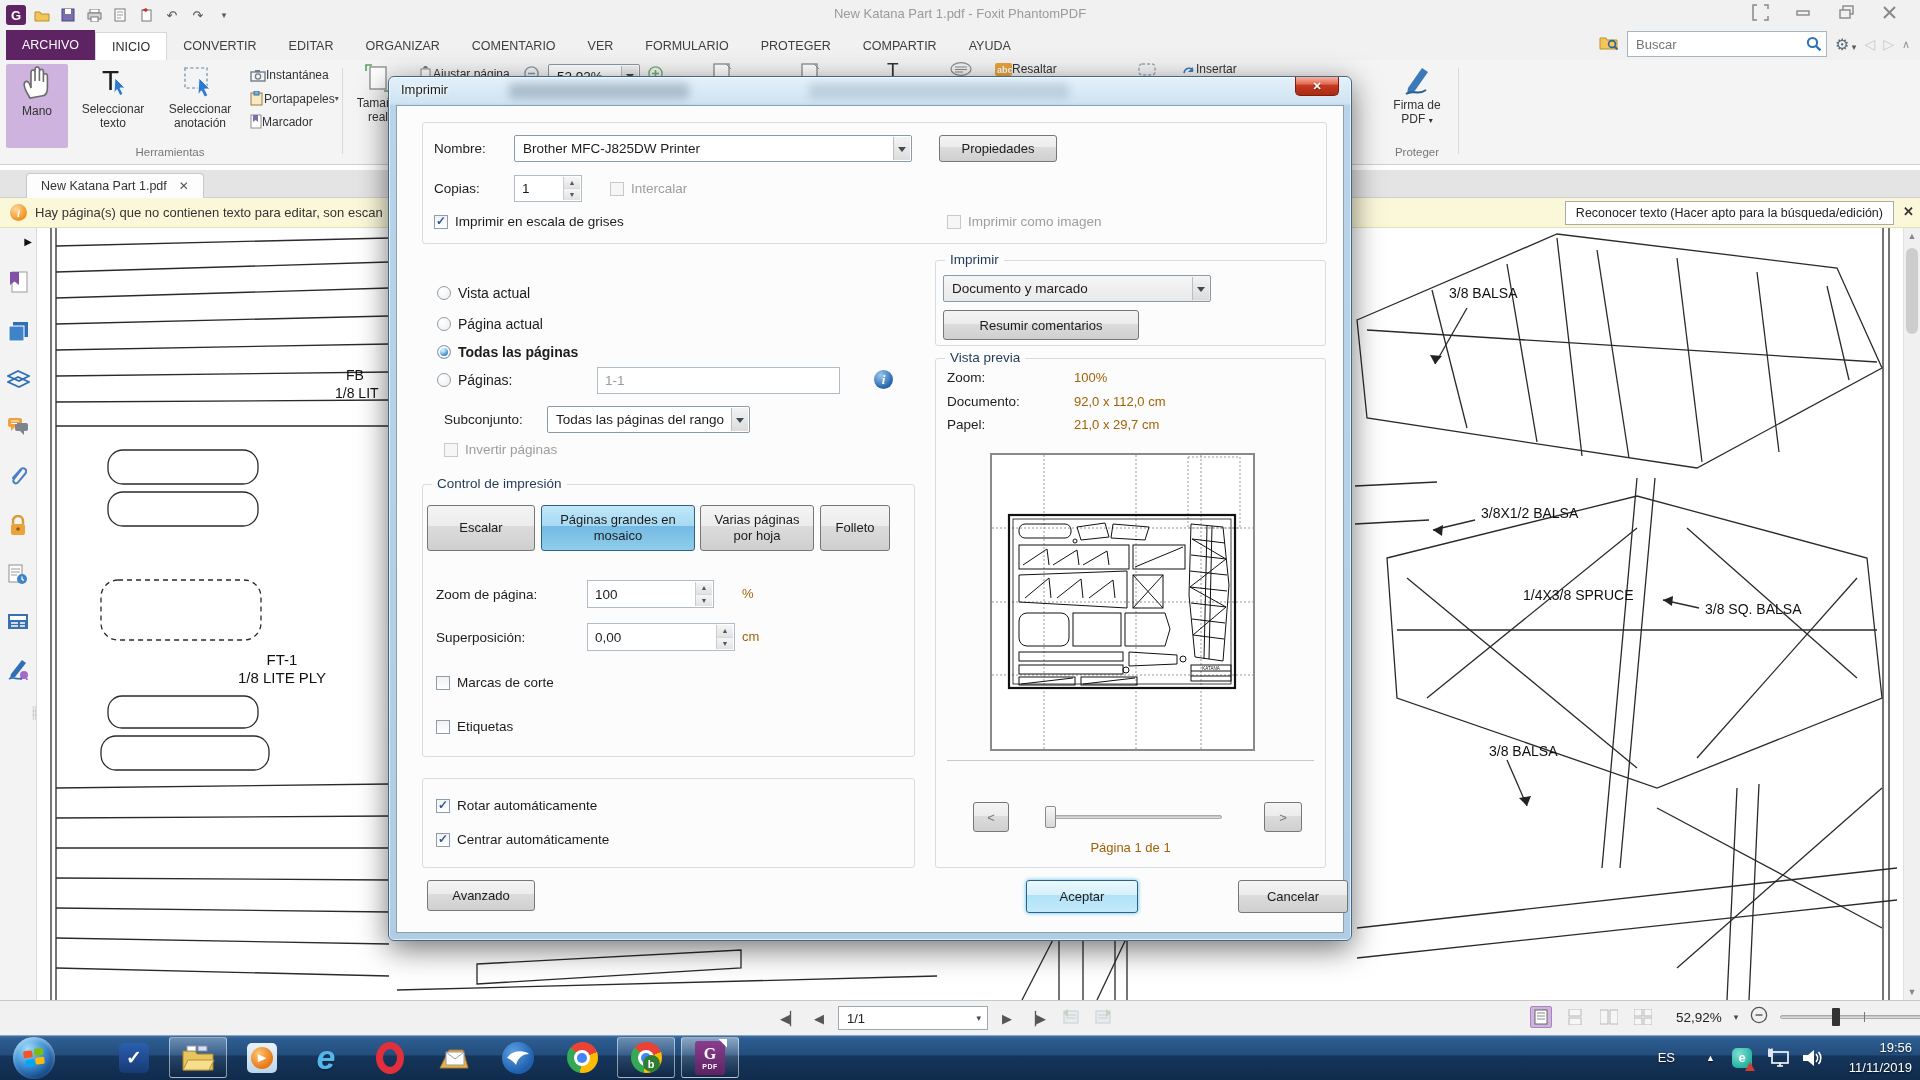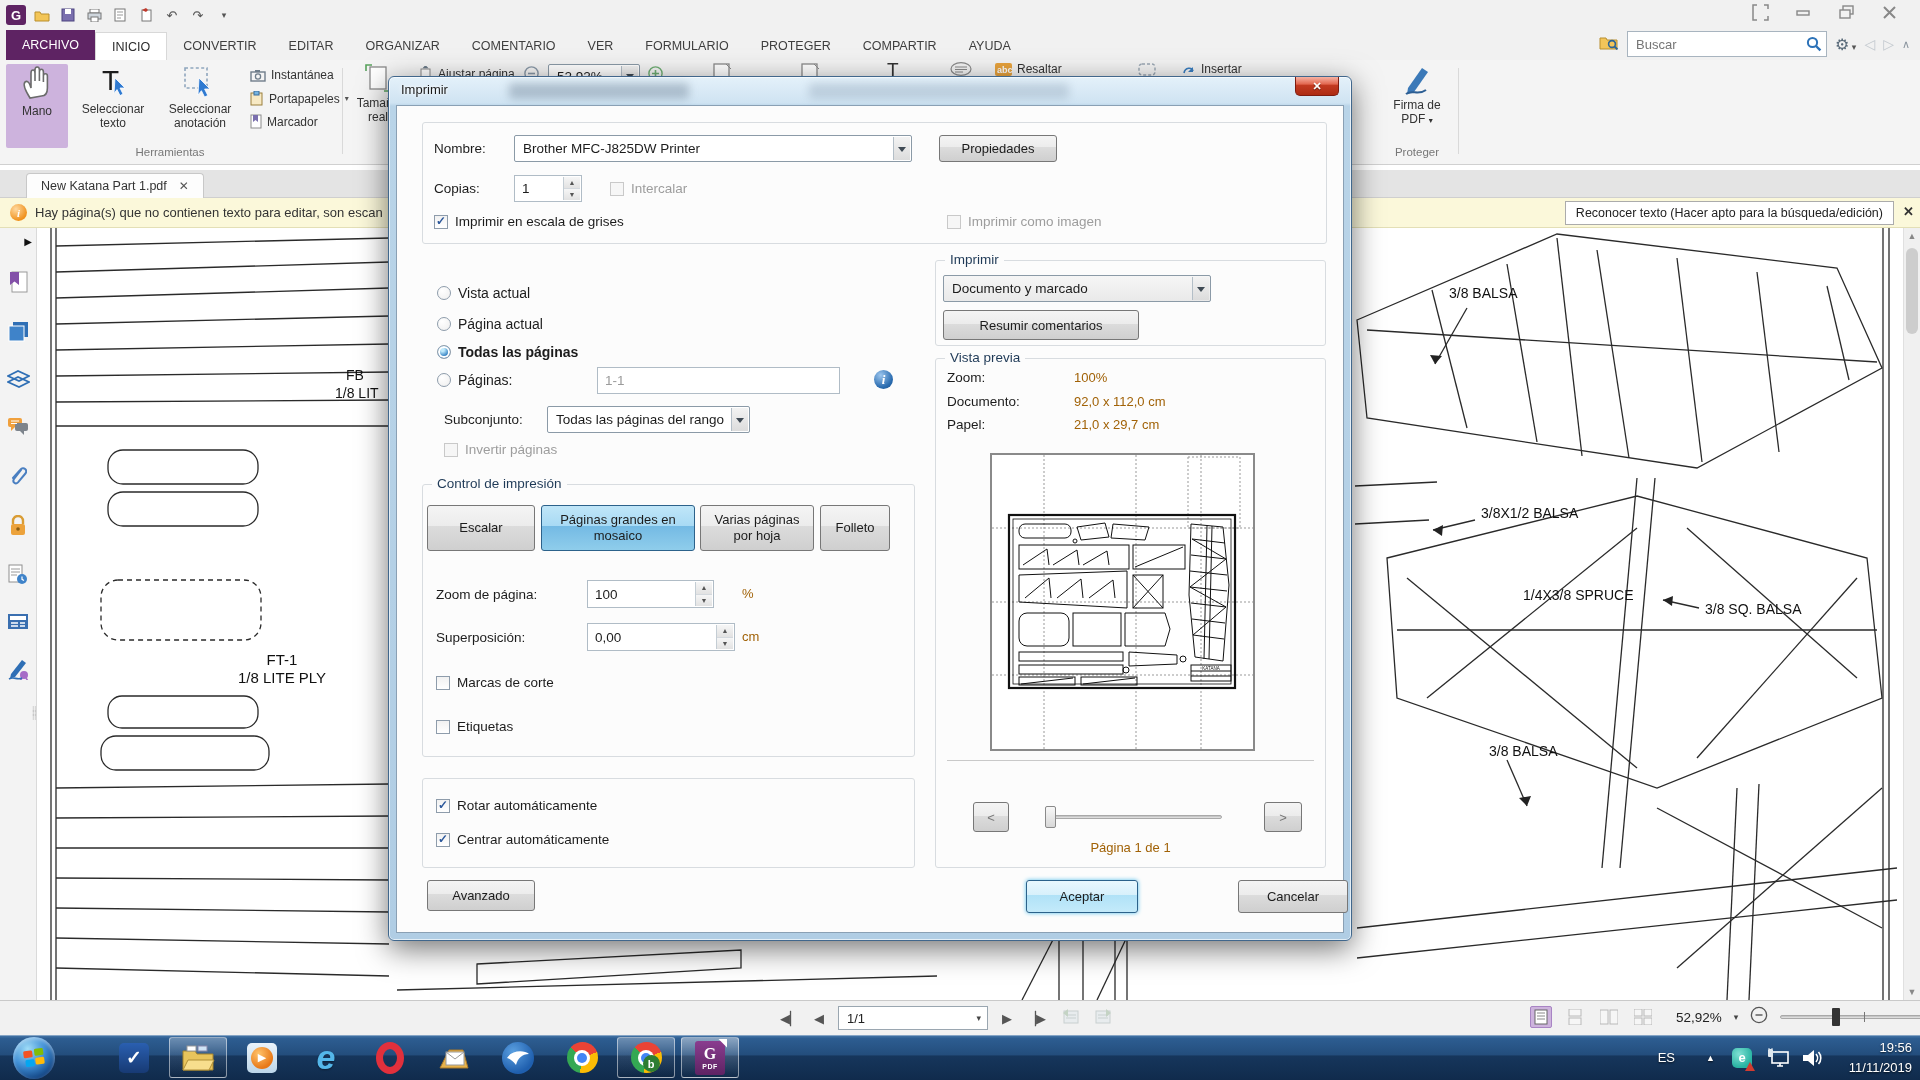--- a/index.html
+++ b/index.html
@@ -21,21 +21,21 @@
   .rtab.active{background:#fff;border:1px solid #d8d8d8;border-bottom:none;color:#2b2b2b}
   
   #searchrow{top:31px;right:10px;display:flex;align-items:center;gap:8px}
   #search-input{width:200px;height:26px;border:1px solid #a8b4bf;background:#fff;font-size:13px;padding:0 24px 0 8px;color:#707070;font-family:"Liberation Sans",sans-serif}
   
   #ribbon{left:0;top:60px;width:1920px;height:105px;background:#f4f4f4;border-bottom:1px solid #d0d0d0}
   .big-tool{position:absolute;top:4px;width:62px;height:84px;display:flex;flex-direction:column;align-items:center;justify-content:flex-start;gap:2px;font-size:12px;color:#333;text-align:center;border-radius:2px}
   .big-tool.sel{background:#cdb3dd}
   .grp-label{position:absolute;font-size:11.5px;color:#777;text-align:center}
   .vsep{position:absolute;top:8px;width:1px;height:86px;background:#d9d9d9}
-  .small-tool{position:absolute;display:flex;align-items:center;gap:5px;font-size:12px;color:#333;white-space:nowrap}
+  .small-tool{position:absolute;display:flex;align-items:center;font-size:12px;color:#333;white-space:nowrap}
   
   #doctabs{left:0;top:170px;width:1920px;height:28px;background:#e4e4e4;border-bottom:1px solid #cfcfcf}
   .dtab{position:absolute;left:26px;top:3px;height:25px;padding:0 14px;background:#fdfdfd;border:1px solid #c8c8c8;border-bottom:none;display:flex;align-items:center;gap:12px;font-size:12.5px;color:#333;transform:skewX(0deg);border-radius:4px 4px 0 0}
   
   #notif{left:0;top:198px;width:1920px;height:30px;background:#fbf8da;border-bottom:1px solid #e3dfb6;display:flex;align-items:center;font-size:13px;color:#333}
   .info-orb{width:17px;height:17px;border-radius:50%;background:radial-gradient(circle at 35% 30%,#ffd9a0,#f0921e 70%);color:#fff;font-size:11px;font-weight:bold;display:flex;align-items:center;justify-content:center;margin:0 8px 0 10px;font-family:"Liberation Serif",serif;font-style:italic}
   #notif-btn{position:absolute;right:26px;top:3px;height:24px;background:#fff;border:1px solid #ababab;font-size:12.5px;color:#222;padding:0 10px;display:flex;align-items:center}
   
   #main{left:0;top:228px;width:1920px;height:772px;background:#fff}
   #sidebar{left:0;top:0;width:37px;height:772px;background:#f3f3f3;border-right:1px solid #dadada;display:flex;flex-direction:column;align-items:center;padding-top:8px;gap:24px}
@@ -130,20 +130,21 @@
     <span class="qi">
         <svg width="13" height="14">
           <rect x="2" y="2" width="9" height="11" fill="#fff" stroke="#777"></rect>
           <path d="M2 2 l4 -2 2 2 -2 2 z" fill="#c0392b"></path>
         </svg>
       </span>
     <span class="qi">↶</span>
     <span class="qi">↷</span>
     <span class="qi" style="font-size:9px">▾</span>
   </div>
+  <div class="abs" id="win-title">New Katana Part 1.pdf - Foxit PhantomPDF</div>
   <div class="abs winctl" style="right:22px">
     <span>
         <svg width="17" height="17">
           <path d="M1 5V1h4M12 1h4v4M16 12v4h-4M5 16H1v-12" fill="none" stroke="#888" stroke-width="1.5"></path>
         </svg>
       </span>
     <span>
         <svg width="17" height="17">
           <rect x="2" y="7" width="12" height="4" fill="none" stroke="#888" stroke-width="1.4"></rect>
         </svg>

